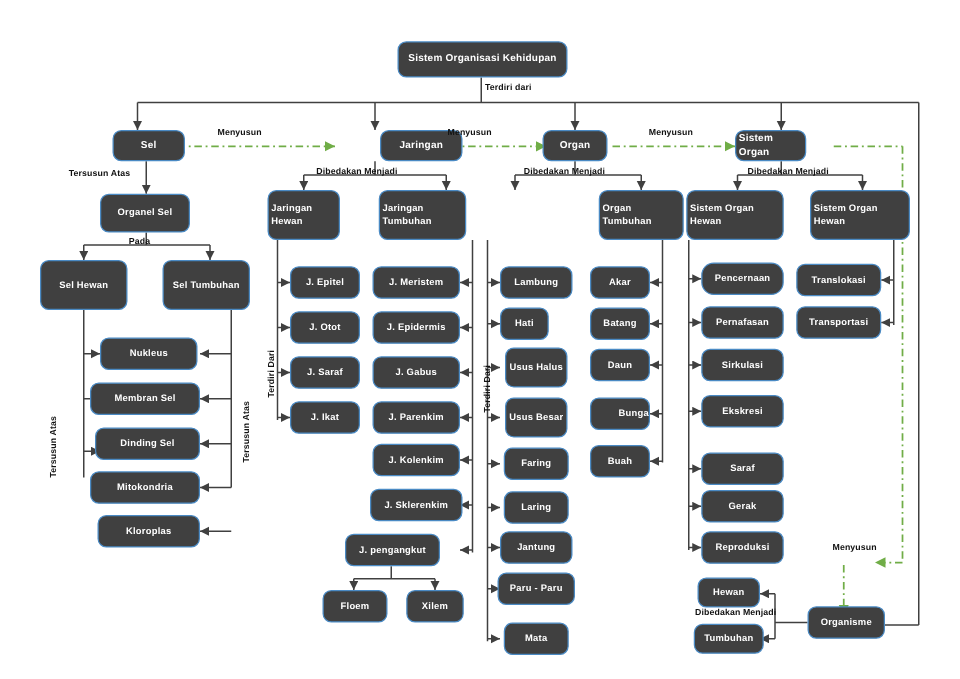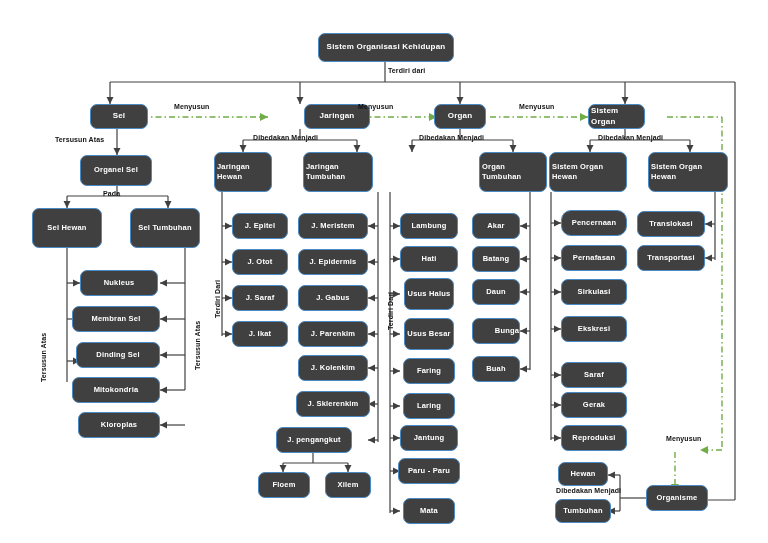--- a/index.html
+++ b/index.html
@@ -217,21 +217,21 @@
   <div class="node" style="left:298px;top:321px;width:70px;height:26px;">J. Parenkim</div>
   <div class="node" style="left:298px;top:355px;width:70px;height:26px;">J. Kolenkim</div>
   <div class="node" style="left:296px;top:391px;width:74px;height:26px;">J. Sklerenkim</div>
   <div class="node" style="left:276px;top:427px;width:76px;height:26px;">J. pengangkut</div>
 
   <div class="node" style="left:258px;top:472px;width:52px;height:26px;">Floem</div>
   <div class="node" style="left:325px;top:472px;width:46px;height:26px;">Xilem</div>
 
 
   <div class="node" style="left:400px;top:213px;width:58px;height:26px;">Lambung</div>
-  <div class="node" style="left:400px;top:246px;width:58px;height:26px;">Hati</div>
+  <div class="node" style="left:400px;top:246px;width:39px;height:26px;">Hati</div>
   <div class="node" style="left:404px;top:278px;width:50px;height:32px;">Usus Halus</div>
   <div class="node" style="left:404px;top:318px;width:50px;height:32px;">Usus Besar</div>
   <div class="node" style="left:403px;top:358px;width:52px;height:26px;">Faring</div>
   <div class="node" style="left:403px;top:393px;width:52px;height:26px;">Laring</div>
   <div class="node" style="left:400px;top:425px;width:58px;height:26px;">Jantung</div>
   <div class="node" style="left:398px;top:458px;width:62px;height:26px;">Paru - Paru</div>
   <div class="node" style="left:403px;top:498px;width:52px;height:26px;">Mata</div>
 
   <div class="node" style="left:479px;top:152px;width:68px;height:40px;">Organ Tumbuhan</div>
 

